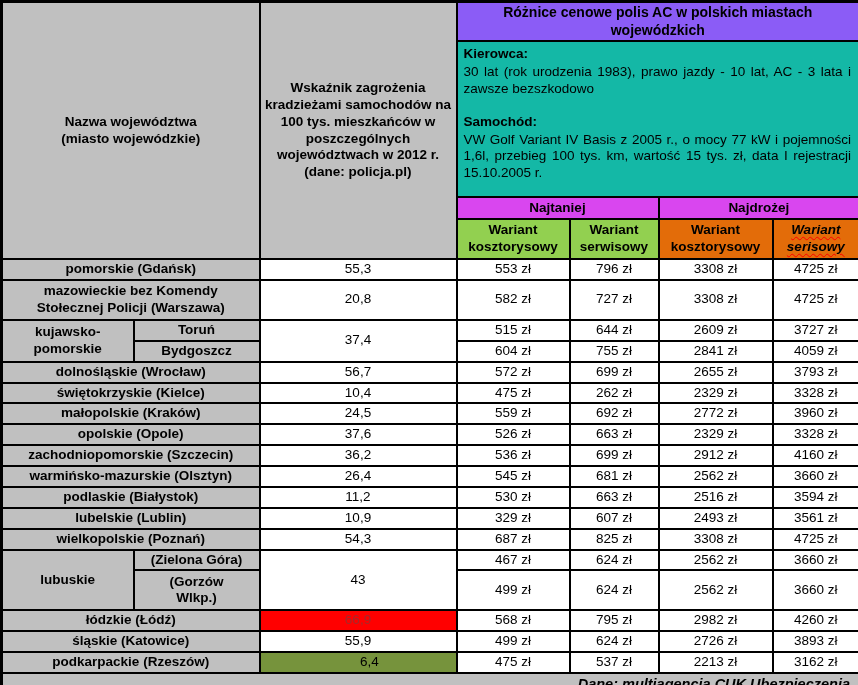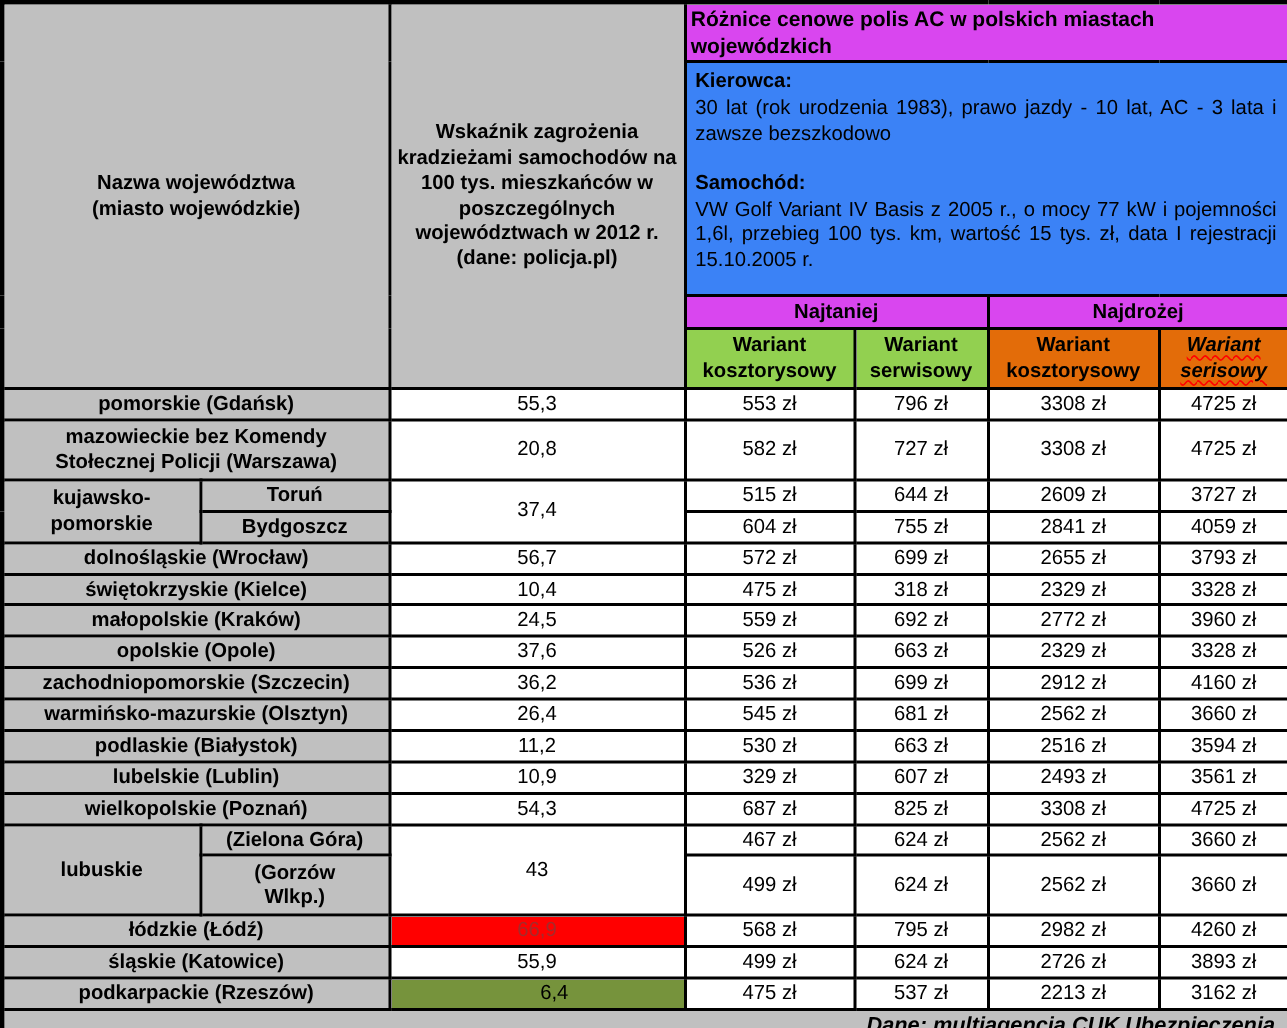--- a/index.html
+++ b/index.html
@@ -23,23 +23,23 @@
   tr.h-details{height:156px;}
   tr.h-group{height:22px;}
   tr.h-variant{height:40px;}
   tr.h-row{height:20px;}
   tr.h-row2{height:40px;}
   tr.h-footer{height:23px;}
 
   .hdr{background:#d946ef;font-weight:bold;text-align:center;}
   .name{background:#c0c0c0;font-weight:bold;text-align:center;white-space:pre-line;}
   .val{background:#ffffff;text-align:center;}
-  .title-cell{background:#d946ef;font-weight:bold;text-align:left;font-size:14px;}
+  .title-cell{background:#8b5cf6;font-weight:bold;text-align:center;font-size:14px;}
   .details-cell{
-    background:#3b82f6;text-align:left;vertical-align:top;
+    background:#14b8a6;text-align:left;vertical-align:top;
     padding:3px 7px 3px 6px;font-size:13.5px;margin-left:20px;
   }
   .details-cell .lbl{font-weight:bold;margin-top:1px;}
   .details-cell .body{text-align:justify;margin-top:1px;}
   .details-cell .spacer{height:15px;}
   .green{background:#92d050;}
   .orange{background:#e36c09;}
   .red-cell{background:#ff0000;color:#a52a2a;}
   .olive-cell{background:#76933c;color:#000;padding-left:26px;}
   .misspell{
@@ -134,21 +134,21 @@
     <td class="val">56,7</td>
     <td class="val">572 zł</td>
     <td class="val">699 zł</td>
     <td class="val">2655 zł</td>
     <td class="val">3793 zł</td>
   </tr>
   <tr class="h-row">
     <td class="name" colspan="2">świętokrzyskie (Kielce)</td>
     <td class="val">10,4</td>
     <td class="val">475 zł</td>
-    <td class="val">318 zł</td>
+    <td class="val">262 zł</td>
     <td class="val">2329 zł</td>
     <td class="val">3328 zł</td>
   </tr>
   <tr class="h-row">
     <td class="name" colspan="2">małopolskie (Kraków)</td>
     <td class="val">24,5</td>
     <td class="val">559 zł</td>
     <td class="val">692 zł</td>
     <td class="val">2772 zł</td>
     <td class="val">3960 zł</td>

